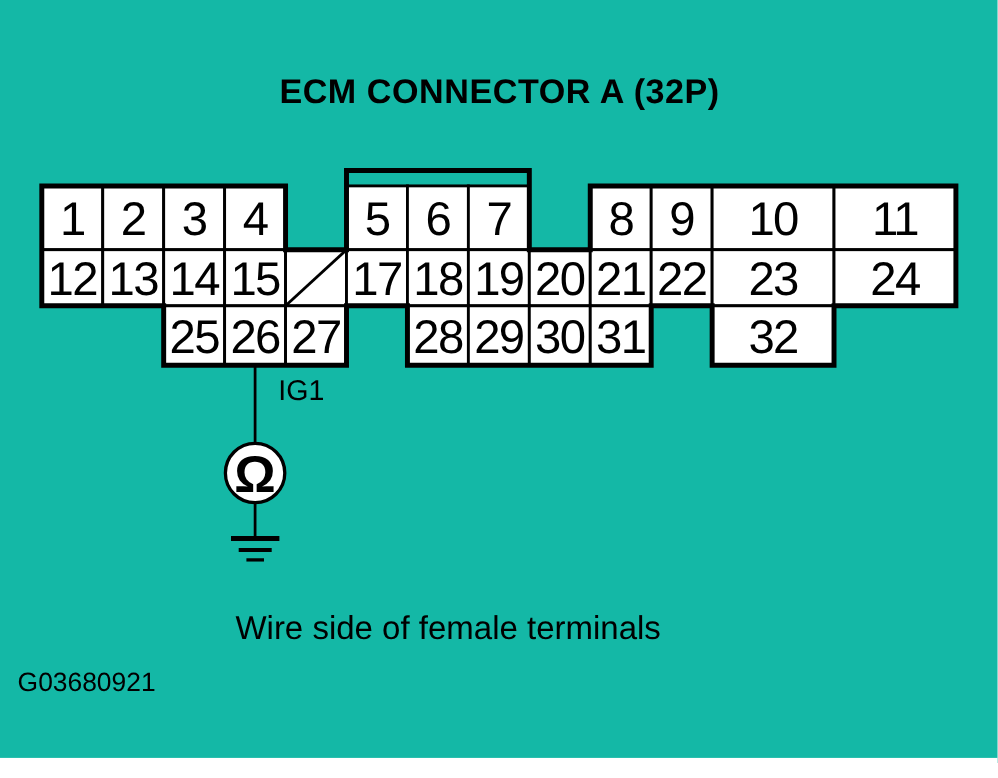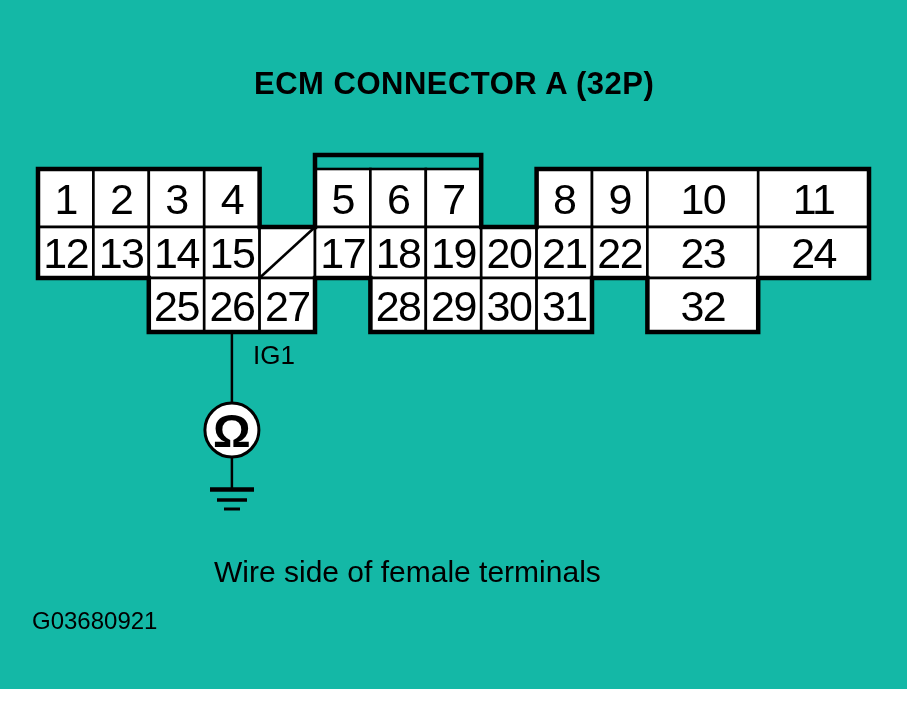--- a/index.html
+++ b/index.html
@@ -79,21 +79,21 @@
   }
   .caption {
     position: absolute;
     left: 214px;
     top: 555px;
     font-size: 30px;
     white-space: nowrap;
   }
   .figure-id {
     position: absolute;
-    left: 32px;
+    left: 16px;
     top: 607px;
     font-size: 24px;
     white-space: nowrap;
   }
 </style>
 </head>
 <body>
 
 <div class="page">
 

